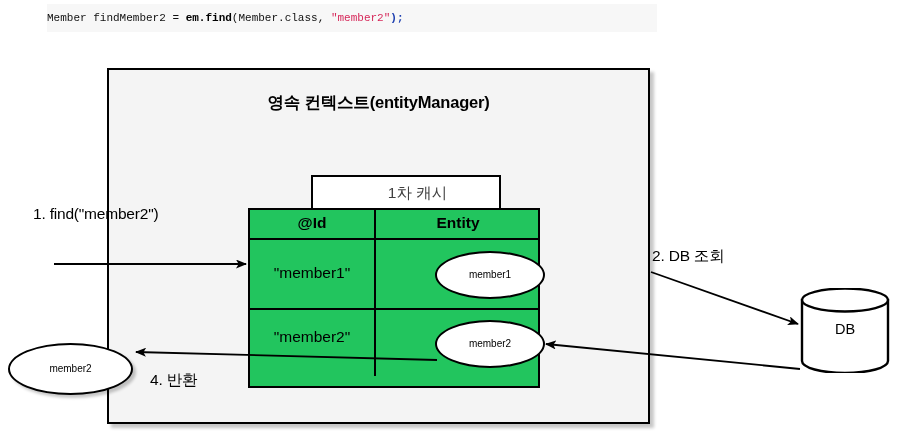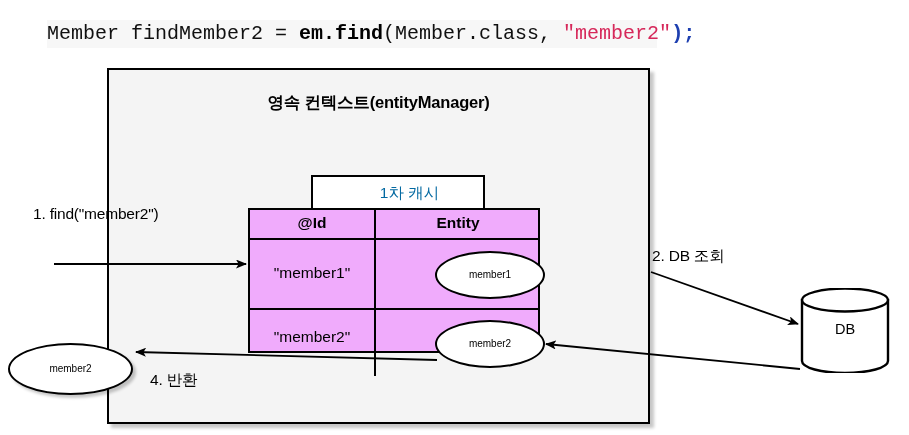--- a/index.html
+++ b/index.html
@@ -13,26 +13,26 @@
     height: 435px;
     font-family: "Liberation Sans", sans-serif;
     position: relative;
     overflow: hidden;
   }
 
   
   #code-line {
     position: absolute;
     left: 47px;
-    top: 20px;
+    top: 4px;
     width: 610px;
     height: 28px;
     background: #f7f7f7;
     font-family: "Liberation Mono", "DejaVu Sans Mono", monospace;
-    font-size: 20px;
+    font-size: 11px;
     line-height: 28px;
     white-space: pre;
     color: #101010;
     letter-spacing: 0px;
   }
   #code-line .kw  { color: #101010; }
   #code-line .b   { font-weight: bold; color: #000000; }
   #code-line .str { color: #d6285a; }
   #code-line .pn  { color: #1d3fb0; font-weight: bold; }
 
@@ -66,40 +66,40 @@
     font-weight: bold;
     color: #000000;
     letter-spacing: -0.2px;
   }
 
   
   #cache-tab {
     position: absolute;
     left: 311px;
     top: 175px;
-    width: 174px;
+    width: 190px;
     height: 34px;
     background: #ffffff;
     border: 2px solid #000000;
     border-bottom: none;
     text-align: center;
     line-height: 32px;
     font-size: 15.5px;
-    color: #0369a1;
+    color: #404040;
     padding-left: 23px;
   }
 
   
   #cache-table {
     position: absolute;
     left: 248px;
     top: 208px;
     width: 292px;
-    height: 145px;
-    background: #f0abfc;
+    height: 180px;
+    background: #22c55e;
     border: 2px solid #000000;
     border-collapse: collapse;
   }
   #cache-table .hrow {
     position: absolute;
     left: 0; top: 0; right: 0;
     height: 30px;
     border-bottom: 2px solid #000000;
   }
   #cache-table .row1 {

